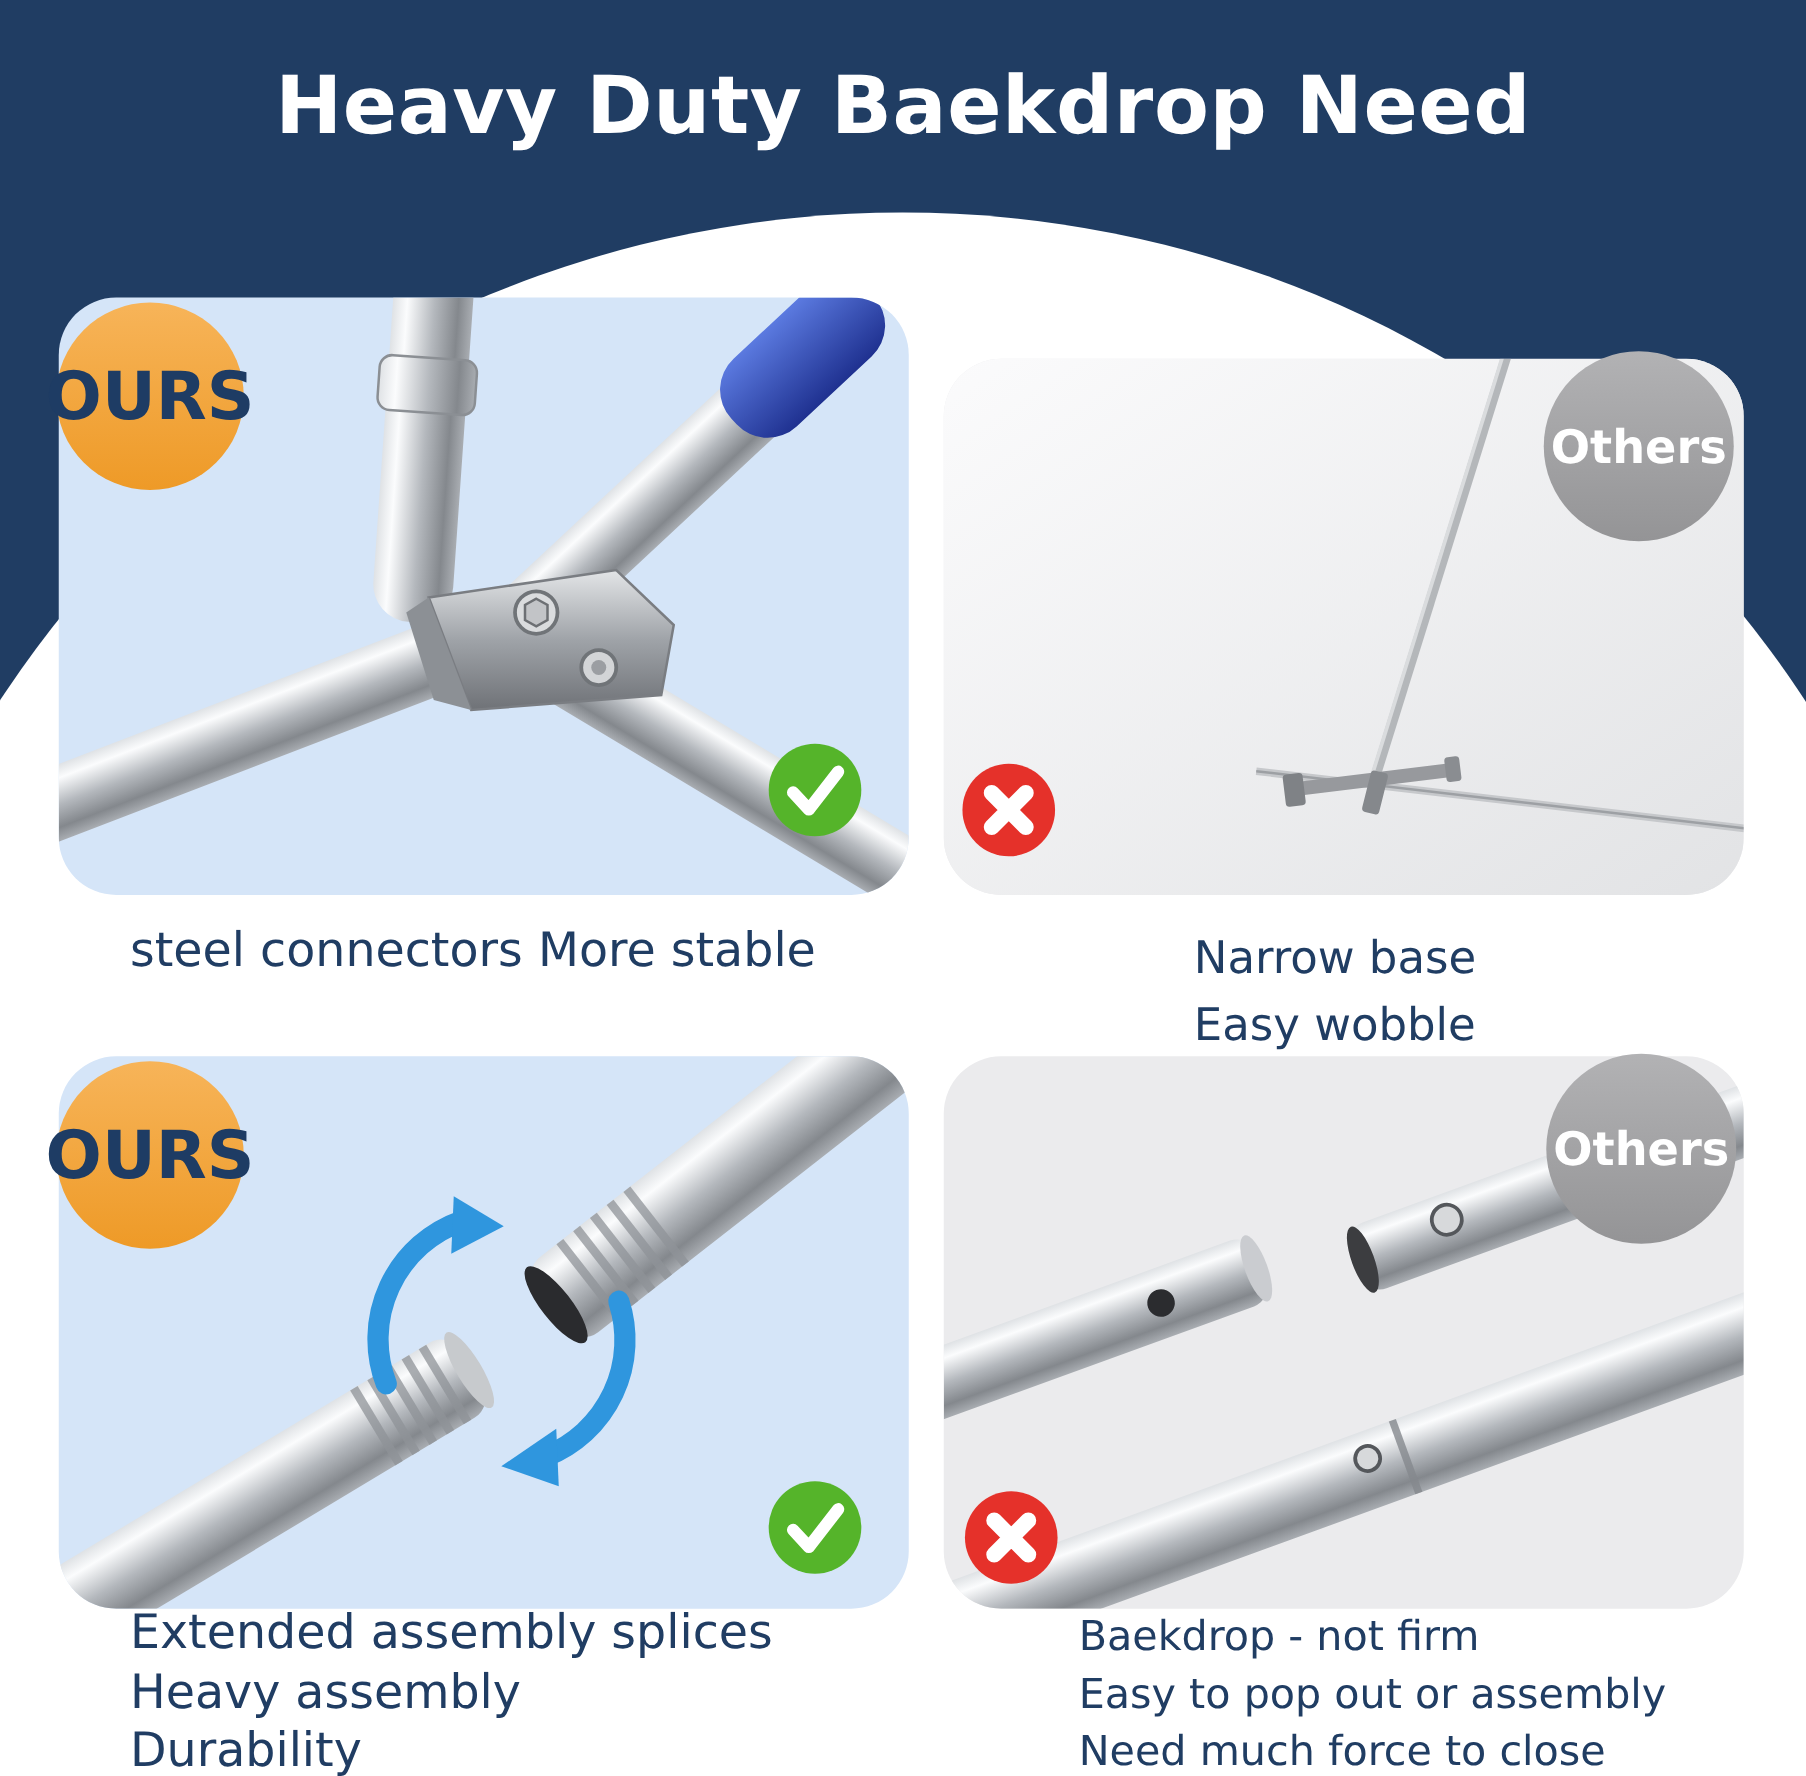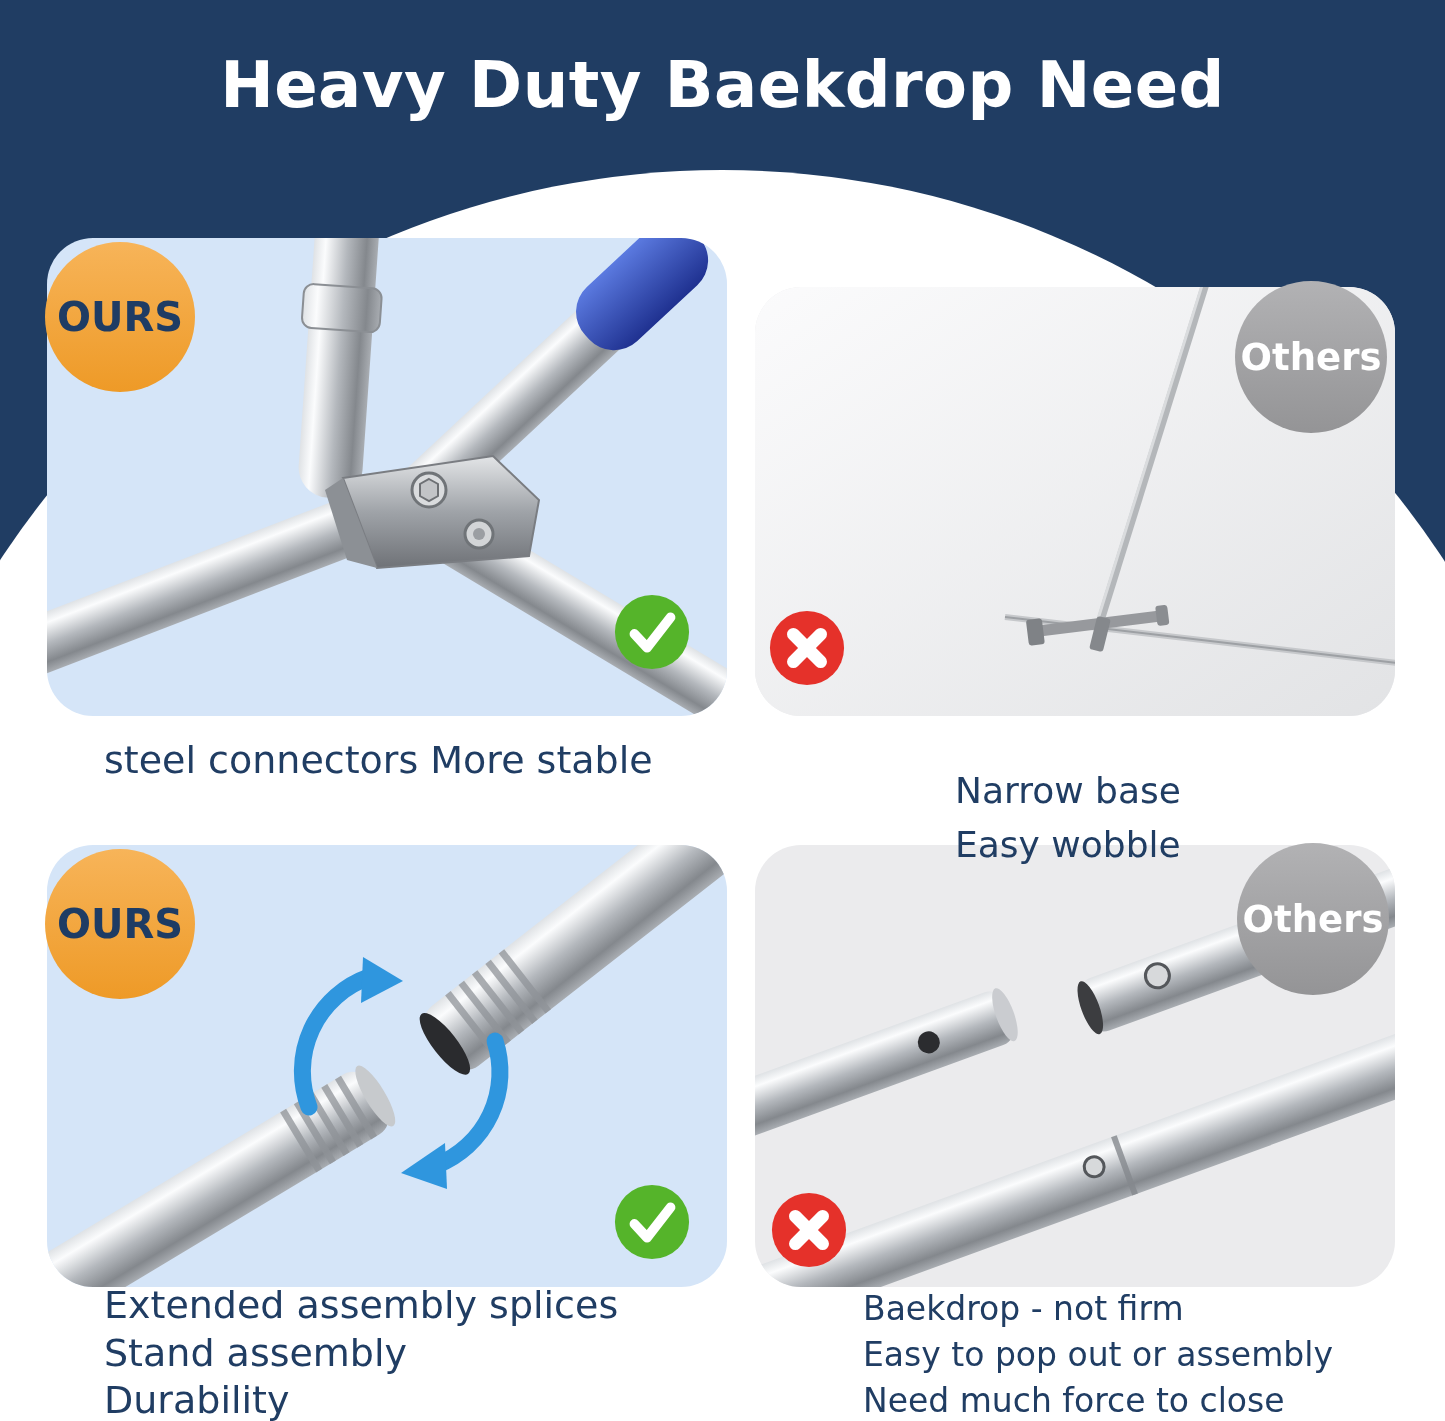--- a/index.html
+++ b/index.html
@@ -13,35 +13,35 @@
   .panel.blue { background:#d5e5f8; }
   .panel.gray { background:#ebebed; }
   #panel-tl { left:47px;  top:238px; width:680px; height:478px; }
   #panel-tr { left:755px; top:287px; width:640px; height:429px; }
   #panel-bl { left:47px;  top:845px; width:680px; height:442px; }
   #panel-br { left:755px; top:845px; width:640px; height:442px; }
   .photo { position:absolute; inset:0; border-radius:46px; overflow:hidden; }
   .photo svg { display:block; }
   .badge { position:absolute; border-radius:50%; display:flex; align-items:center; justify-content:center;
            font-weight:800; z-index:3; }
-  .badge.ours { width:150px; height:150px; left:-2px; top:4px; color:#1e3c64; font-size:40px;
+  .badge.ours { width:150px; height:150px; left:-2px; top:4px; color:#1e3c64; font-size:53px;
                 background:linear-gradient(180deg,#f7b459 0%,#ee9a27 100%); }
   .badge.others { width:152px; height:152px; top:-6px; color:#ffffff; font-size:37px;
                   background:linear-gradient(180deg,#b2b2b4 0%,#949496 100%); }
   #panel-tr .badge.others { right:8px; }
   #panel-br .badge.others { right:6px; top:-2px; }
   .result { position:absolute; width:78px; height:78px; z-index:3; }
   #panel-tl .result { left:566px; top:355px; }
   #panel-bl .result { left:566px; top:338px; }
   #panel-tr .result { left:13px;  top:322px; }
   #panel-br .result { left:15px;  top:346px; }
   .caption { position:absolute; color:#203d63; z-index:2; font-weight:500; }
   .cap-line { display:block; }
   #cap-tl { left:104px; top:736px;  font-size:38px; line-height:1.3; }
-  #cap-tr { left:955px; top:764px;  font-size:36px; line-height:1.5; }
+  #cap-tr { left:955px; top:740px;  font-size:36px; line-height:1.5; }
   #cap-bl { left:104px; top:1282px; font-size:38px; line-height:1.25; }
   #cap-br { left:863px; top:1286px; font-size:33px; line-height:1.4; }
 </style>
 </head>
 <body>
 
 <div class="poster">
 
   <div class="dome"></div>
 
@@ -221,21 +221,21 @@
     <span class="cap-line">steel connectors More stable</span>
   </p>
 
   <p class="caption" id="cap-tr">
     <span class="cap-line">Narrow base</span>
     <span class="cap-line">Easy wobble</span>
   </p>
 
   <p class="caption" id="cap-bl">
     <span class="cap-line">Extended assembly splices</span>
-    <span class="cap-line">Stand assembly</span>
+    <span class="cap-line">Heavy assembly</span>
     <span class="cap-line">Durability</span>
   </p>
 
   <p class="caption" id="cap-br">
     <span class="cap-line">Baekdrop - not firm</span>
     <span class="cap-line">Easy to pop out or assembly</span>
     <span class="cap-line">Need much force to close</span>
   </p>
 
 </div>

